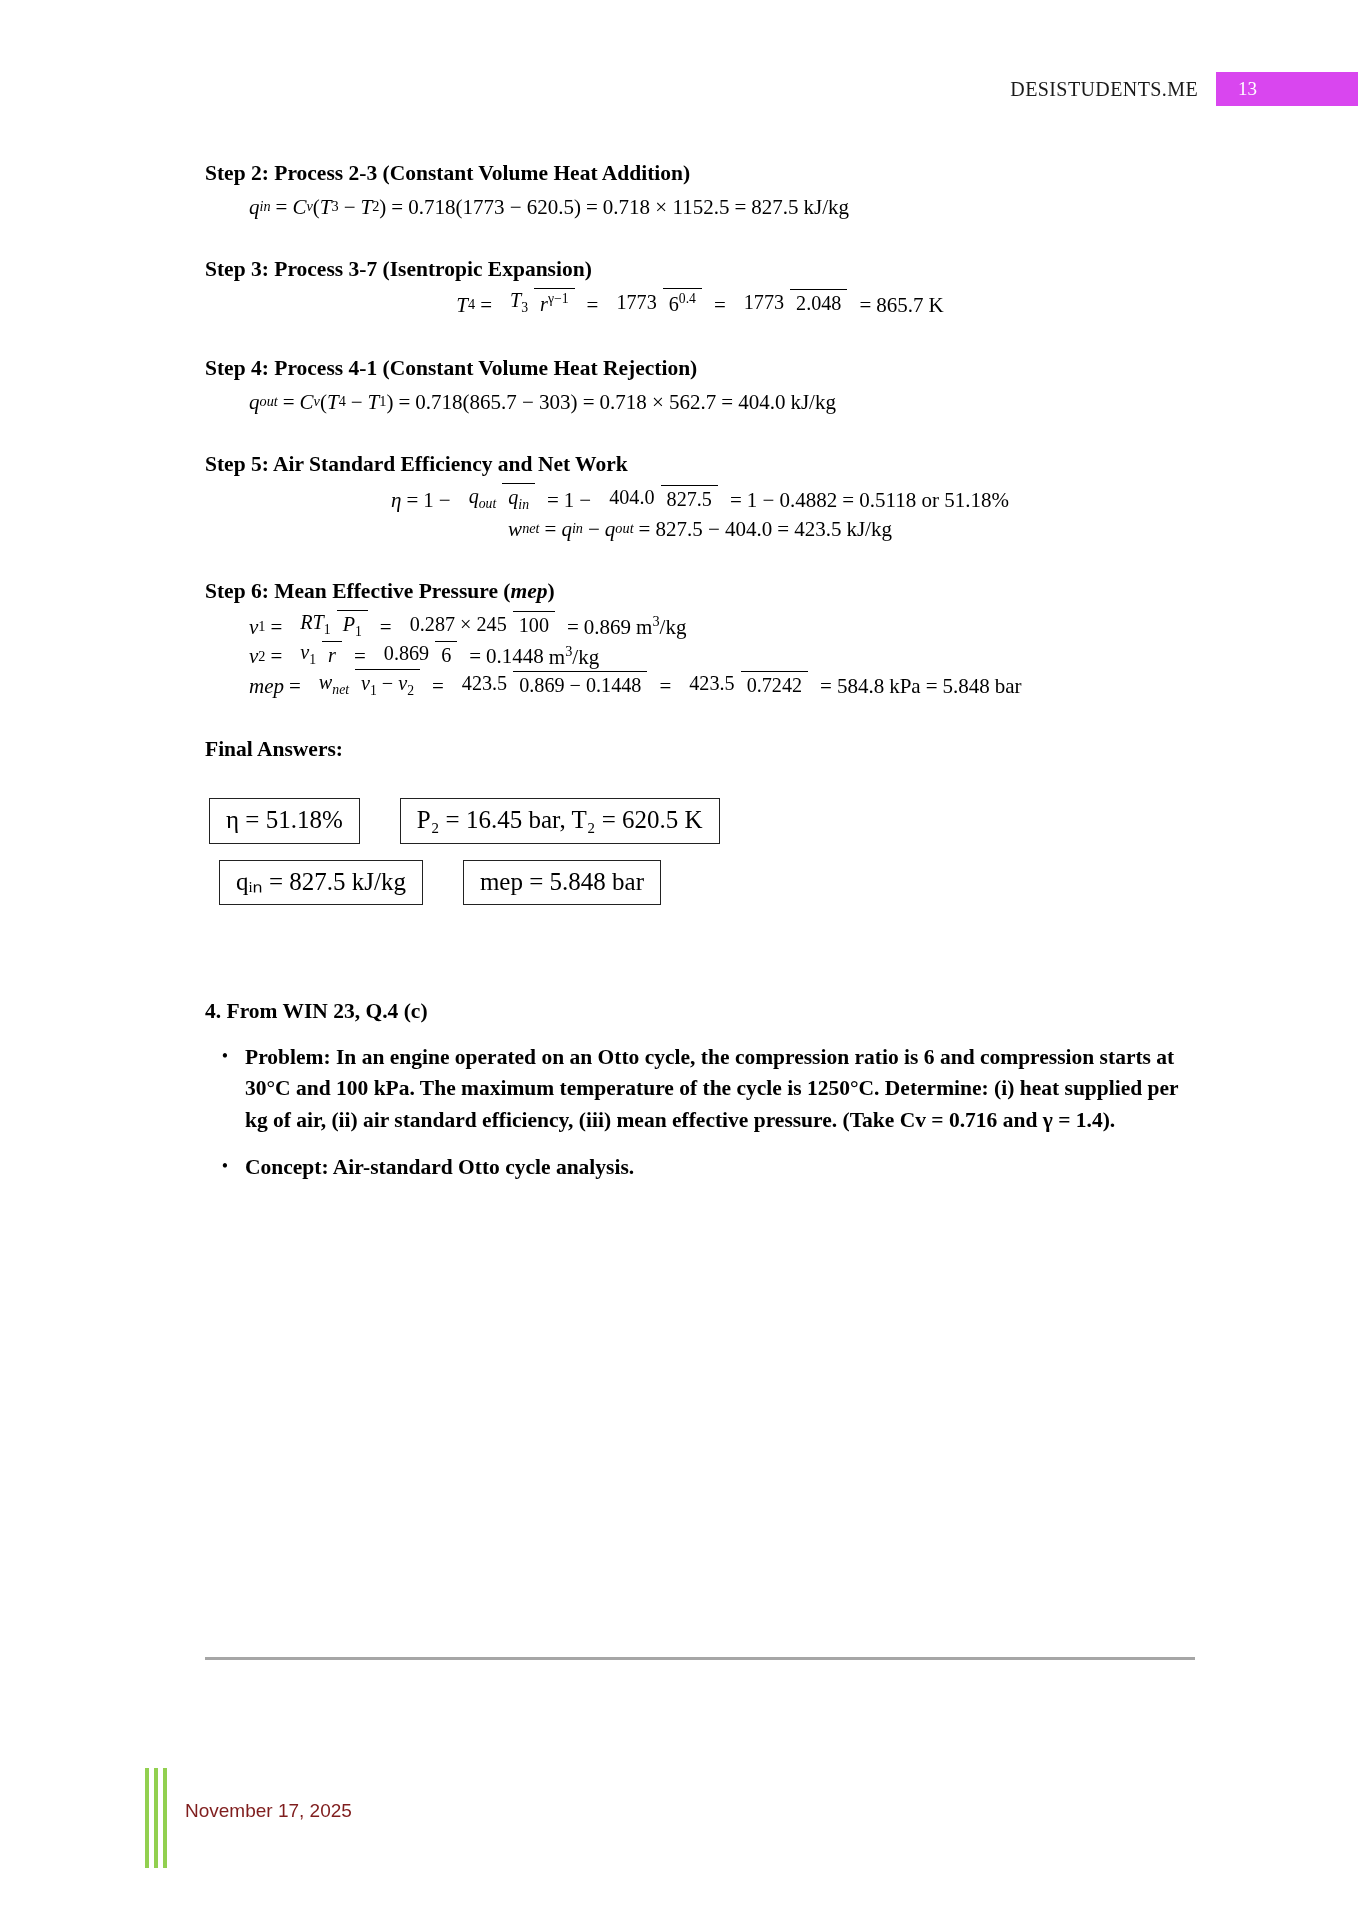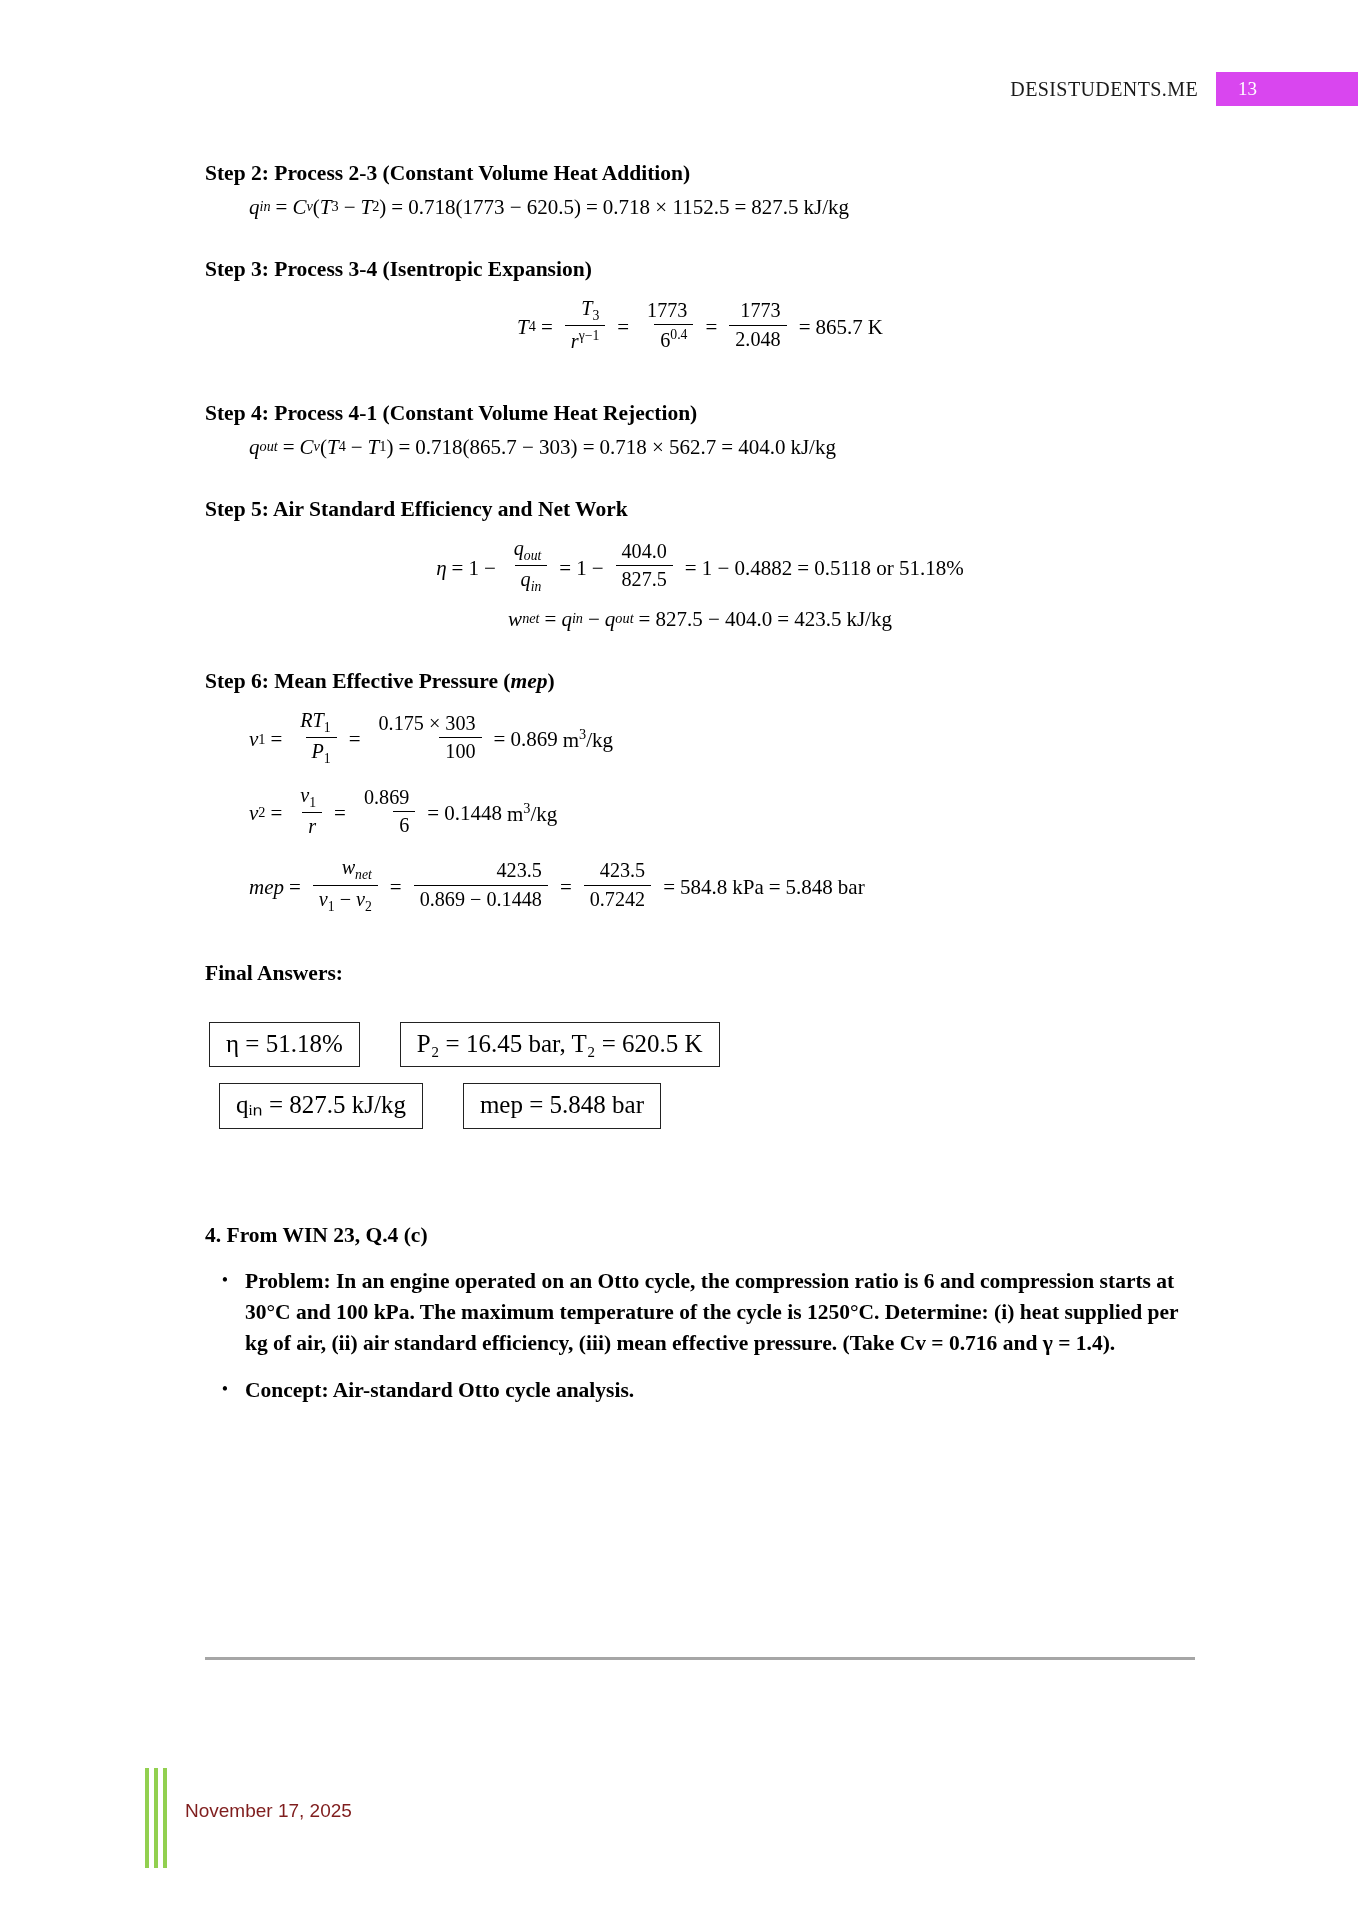--- a/index.html
+++ b/index.html
@@ -97,24 +97,23 @@
     font-style: normal;
   }
   .sup {
     font-size: 0.68em;
     vertical-align: super;
     font-style: normal;
   }
   .op { padding: 0 5px; }
   .frac {
     display: inline-flex;
-    flex-direction: column;
-    align-items: flex-end;
+    align-items: center;
     vertical-align: middle;
-    margin: 8px 7px;
+    margin: 0 7px;
     position: relative;
     top: -2px;
   }
   .frac .num {
     padding: 0 6px 1px 6px;
     font-size: 0.96em;
   }
   .frac .den {
     border-top: 1.3px solid #000;
     padding: 1px 6px 0 6px;
@@ -233,21 +232,21 @@
       <span>0.718(1773 − 620.5)</span>
       <span class="op">=</span>
       <span>0.718 × 1152.5</span>
       <span class="op">=</span>
       <span>827.5</span>
       <span class="unit">kJ/kg</span>
     </div>
   </div>
 
   <div class="step-block">
-    <p class="step-head">Step 3: Process 3-4 (Isentropic Expansion)</p>
+    <p class="step-head">Step 3: Process 3-7 (Isentropic Expansion)</p>
     <div class="math">
       <span class="mi">T</span>
         <span class="sub-up">4</span>
       <span class="op">=</span>
       <span class="frac">
         <span class="num"><span class="mi">T</span><span class="sub-up">3</span></span>
         <span class="den"><span class="mi">r</span><span class="sup">γ−1</span></span>
       </span>
       <span class="op">=</span>
       <span class="frac">
@@ -338,21 +337,21 @@
     <div class="math left-ind">
       <span class="mi">v</span>
         <span class="sub-up">1</span>
       <span class="op">=</span>
       <span class="frac">
         <span class="num"><span class="mi">RT</span><span class="sub-up">1</span></span>
         <span class="den"><span class="mi">P</span><span class="sub-up">1</span></span>
       </span>
       <span class="op">=</span>
       <span class="frac">
-        <span class="num">0.175 × 303</span>
+        <span class="num">0.287 × 245</span>
         <span class="den">100</span>
       </span>
       <span class="op">=</span>
       <span>0.869</span>
       <span class="unit"><span>m</span><span class="sup">3</span><span>/kg</span></span>
     </div>
 
     <div class="math left-ind">
       <span class="mi">v</span>
         <span class="sub-up">2</span>

